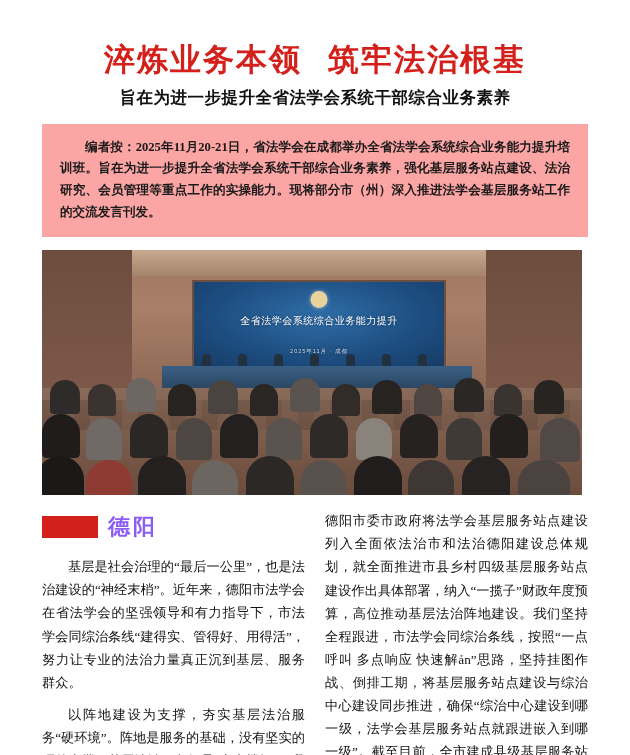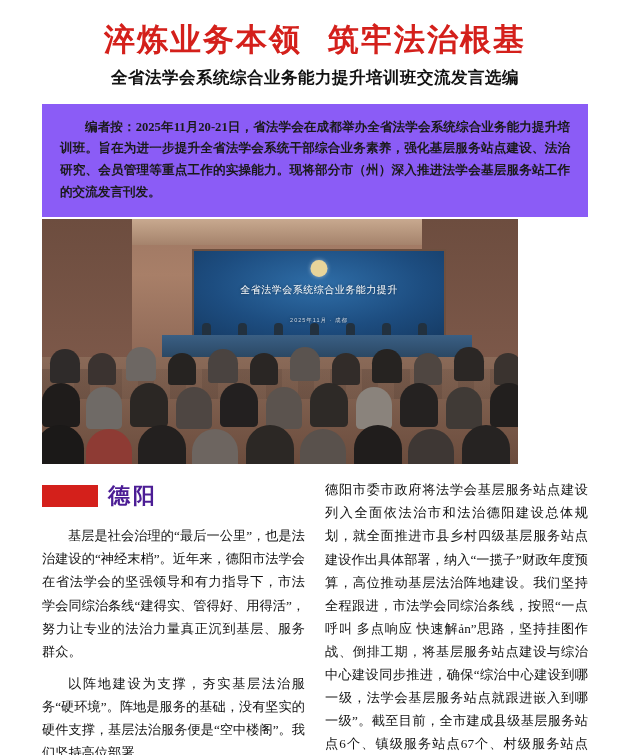--- a/index.html
+++ b/index.html
@@ -17,21 +17,21 @@
     position: relative;
     width: 630px;
     height: 755px;
     background: #ffffff;
     box-sizing: border-box;
     padding: 0 42px;
   }
 
   
   .masthead {
-    padding-top: 22px;
+    padding-top: 42px;
     text-align: center;
   }
   .headline {
     color: #d4201b;
     font-family: "Liberation Serif", serif;
     font-weight: bold;
     font-size: 31px;
     letter-spacing: 2px;
     line-height: 1.15;
     white-space: nowrap;
@@ -46,39 +46,39 @@
     font-family: "Liberation Serif", serif;
     font-weight: bold;
     font-size: 16.5px;
     letter-spacing: 0.5px;
     white-space: nowrap;
   }
 
   
   .editor-note {
     margin-top: 15px;
-    background: #8b5cf6;
+    background: #fca5a5;
     padding: 13px 18px 14px 18px;
     box-sizing: border-box;
   }
   .editor-note p {
     margin: 0;
     font-family: "Liberation Serif", serif;
     font-size: 12.6px;
     line-height: 1.72;
     color: #1a1a1a;
     text-align: justify;
     text-indent: 25px;
     font-weight: bold;
   }
 
   
   .photo-wrap {
-    margin-top: 2px;
-    width: 476px;
+    margin-top: 13px;
+    width: 540px;
     height: 245px;
     position: relative;
     overflow: hidden;
     background: #7d5a4e;
   }
   .photo {
     position: absolute;
     inset: 0;
   }
   
@@ -184,42 +184,42 @@
     width: 56px;
     height: 22px;
     background: #d4201b;
   }
   .city-name {
     margin-left: 10px;
     font-family: "Liberation Serif", serif;
     font-weight: bold;
     font-size: 22px;
     letter-spacing: 3px;
-    color: #4c1d95;
+    color: #8b5cf6;
   }
   .body-p {
     margin: 0 0 9px 0;
     font-family: "Liberation Serif", serif;
     font-size: 13.2px;
     line-height: 1.75;
     color: #111111;
     text-align: justify;
     text-indent: 26px;
   }
 </style>
 </head>
 <body>
 
 <div class="page">
 
   <div class="masthead">
     <div class="headline">
       <span>淬炼业务本领</span><span class="gap"></span><span>筑牢法治根基</span>
     </div>
-    <div class="subhead">全省法学会系统综合业务能力提升培训班交流发言选编</div>
+    <div class="subhead">旨在为进一步提升全省法学会系统干部综合业务素养</div>
   </div>
 
   <div class="editor-note">
     <p>编者按：2025年11月20-21日，省法学会在成都举办全省法学会系统综合业务能力提升培训班。旨在为进一步提升全省法学会系统干部综合业务素养，强化基层服务站点建设、法治研究、会员管理等重点工作的实操能力。现将部分市（州）深入推进法学会基层服务站工作的交流发言刊发。</p>
   </div>
 
   <div class="photo-wrap">
     <div class="photo">
       <div class="ph-wall"></div>
       <div class="ph-ceil"></div>

